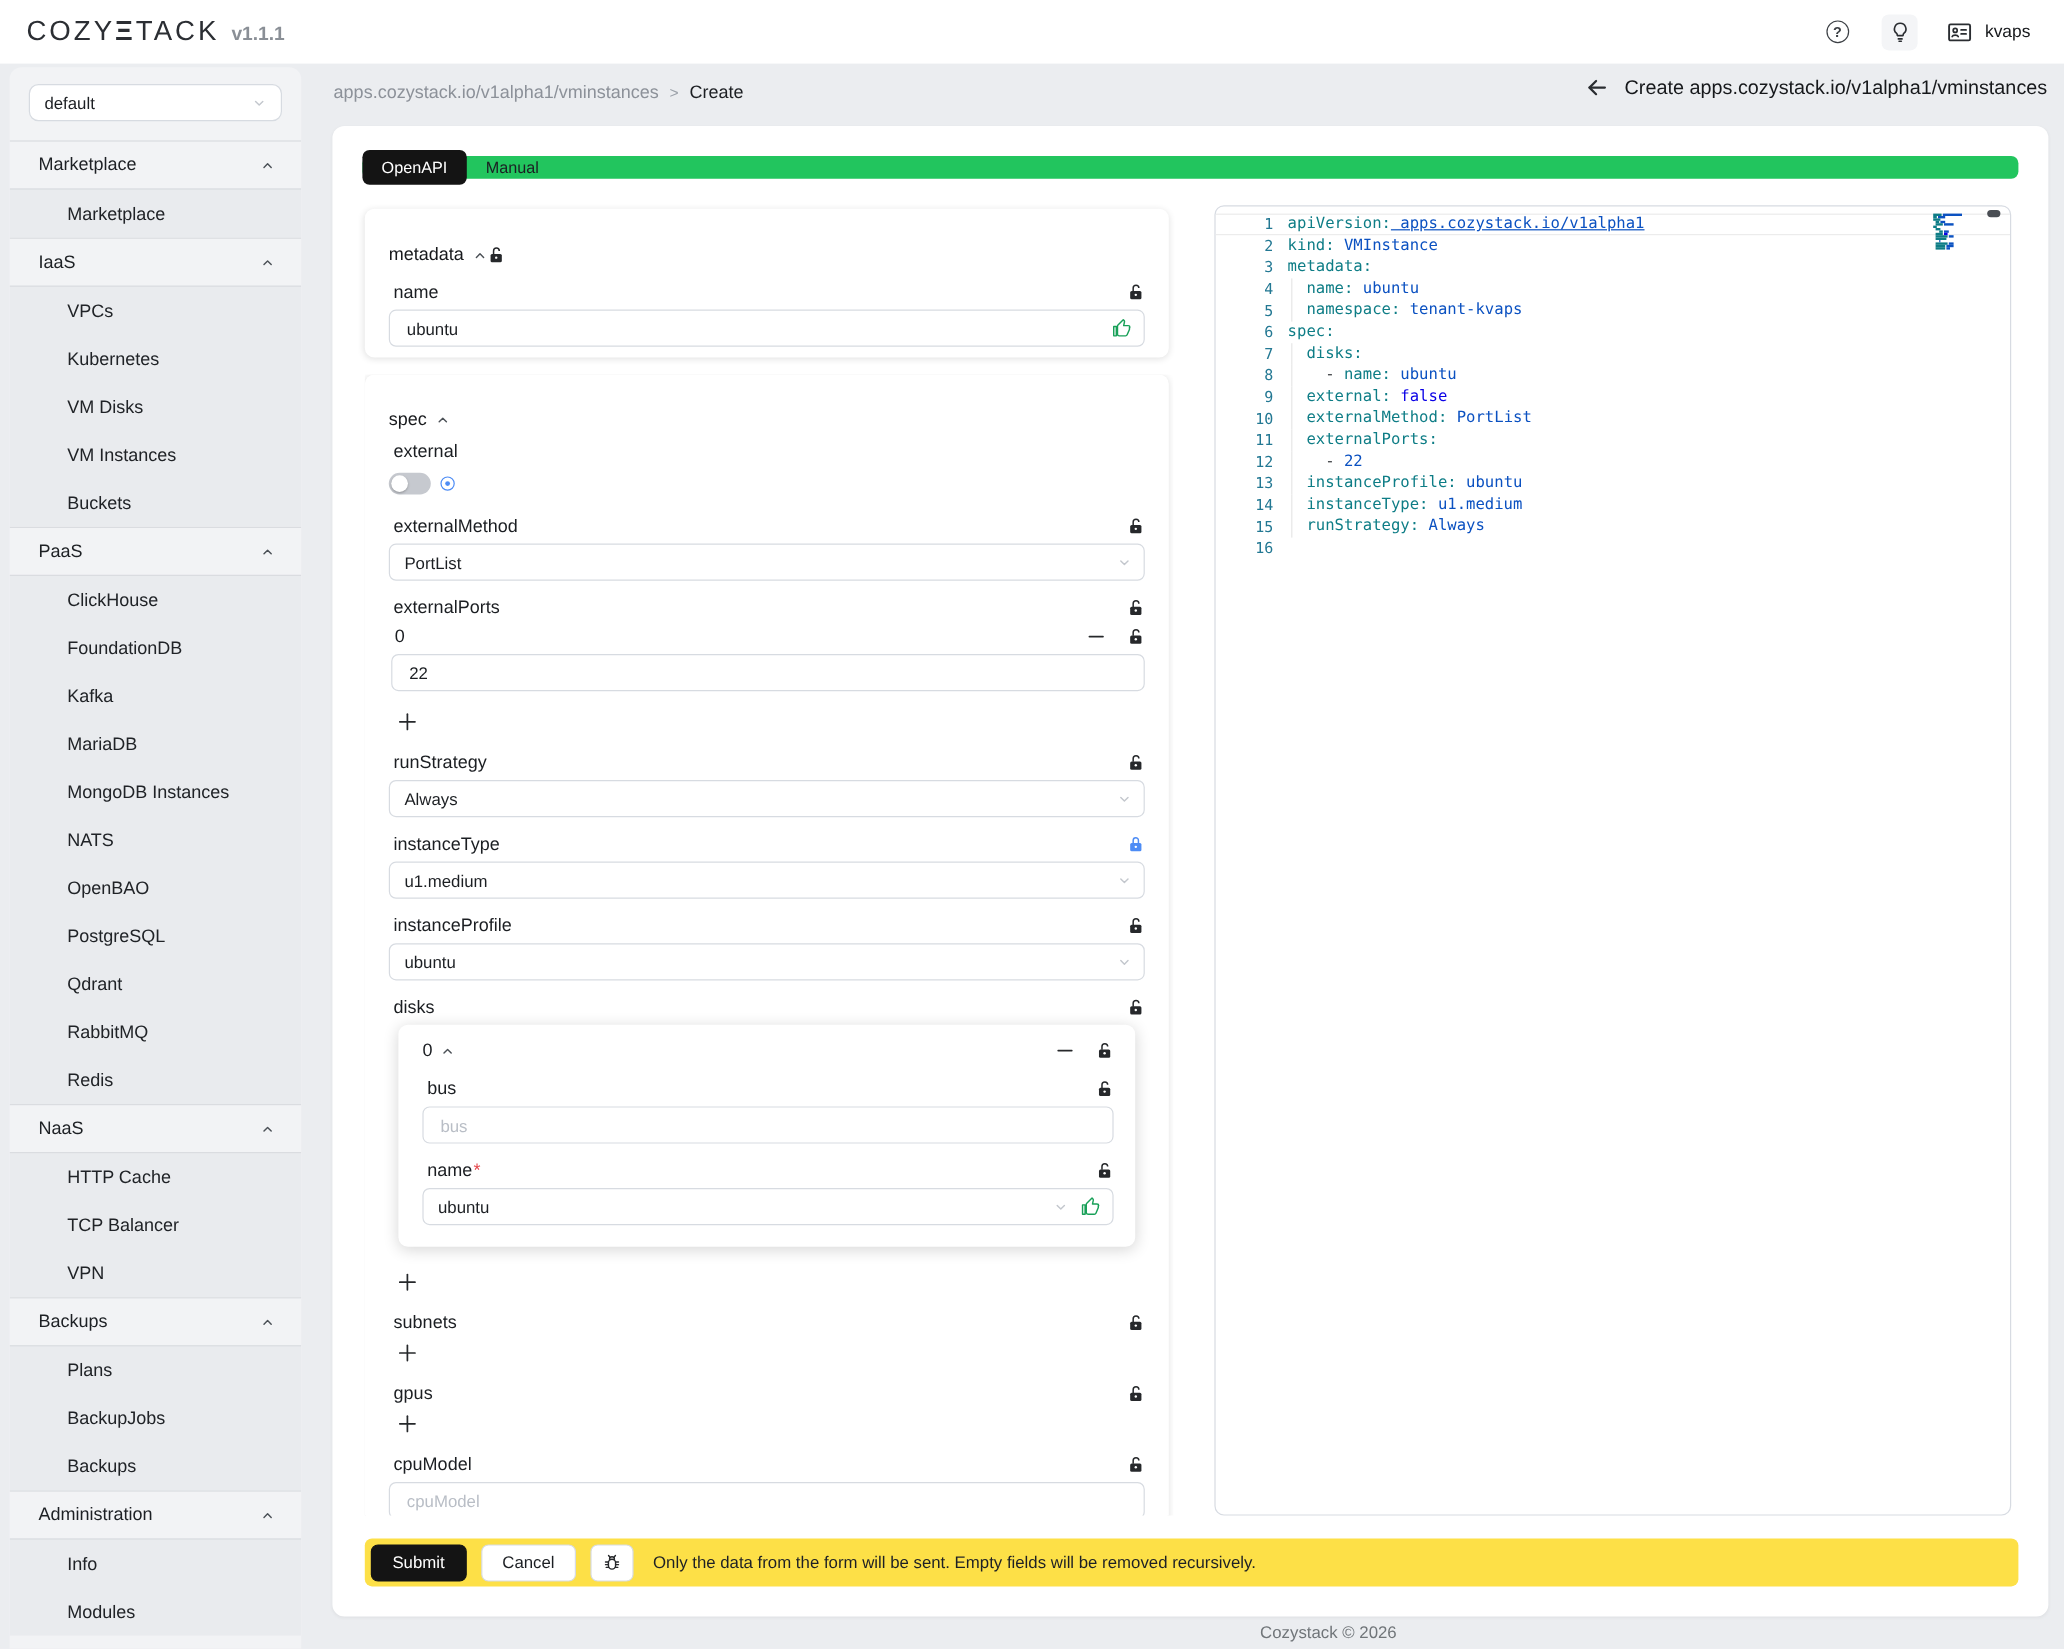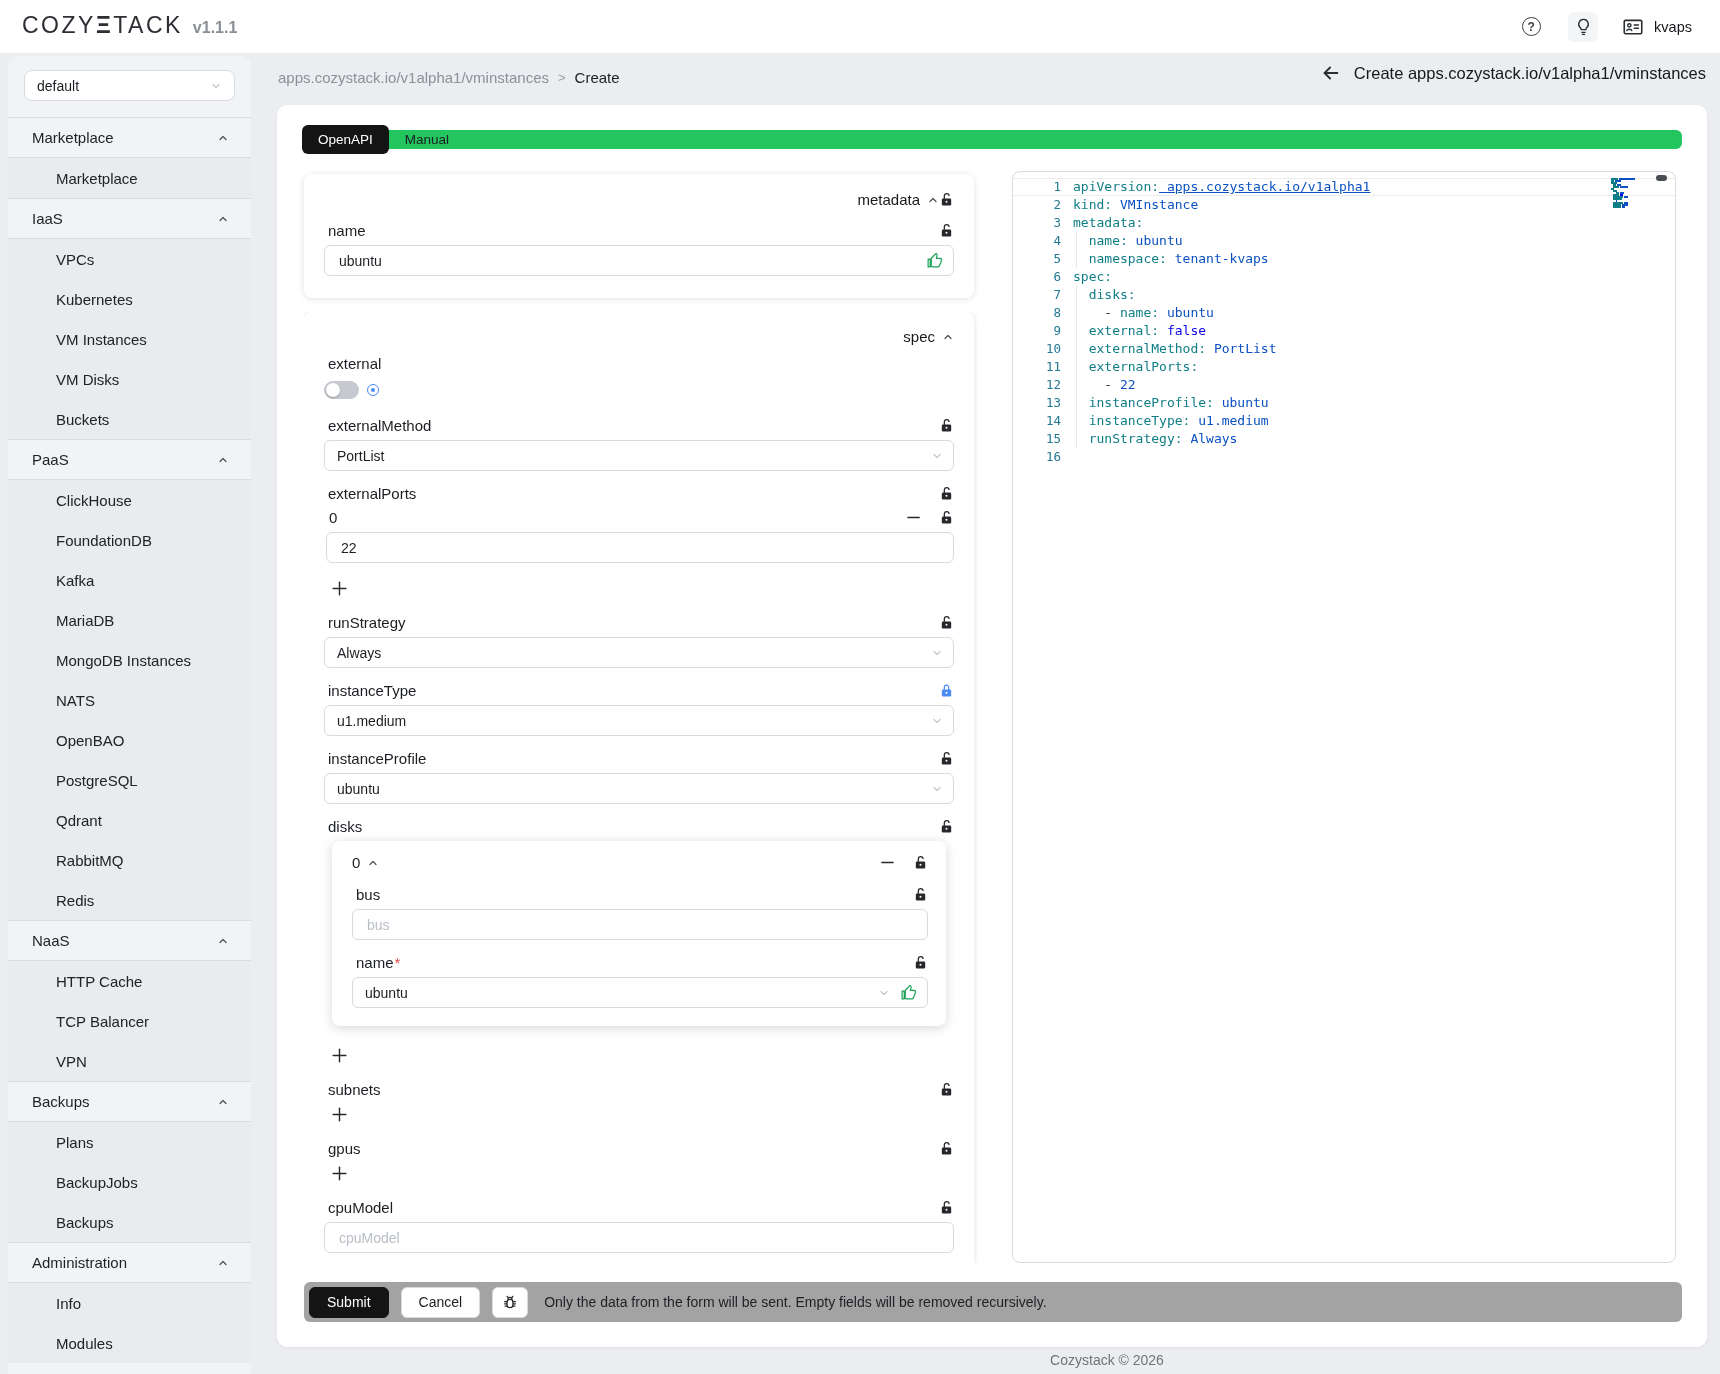--- a/index.html
+++ b/index.html
@@ -47,21 +47,21 @@
   .tabbar { position:absolute; left:25px; top:25px; width:1380px; height:19px; background:#22c55e;
             border-radius:6px; display:flex; align-items:center; }
   .tab { height:29px; display:flex; align-items:center; padding:0 16px; font-size:13.5px; border-radius:6px; cursor:pointer; color:#1c1f23; }
   .tab.active { background:#141414; color:#fff; }
 
   
   .card { background:#fff; border-radius:8px; box-shadow:0 1px 6px rgba(0,0,0,.12); }
   .meta-card { position:absolute; left:27px; top:69px; width:670px; height:124px; padding:17px 20px; }
   .spec-clip { position:absolute; left:27px; top:207px; width:674px; height:951px; overflow:hidden; }
   .spec-card { width:670px; padding:16px 20px 30px 20px; min-height:980px; }
-  .sec-title-row { display:flex; align-items:center; justify-content:flex-end; }
+  .sec-title-row { display:flex; align-items:center; justify-content:flex-start;margin-top:13px; }
   .sec-title { font-size:15px; font-weight:500; color:#17191c; display:flex; align-items:center; gap:7px; }
   .fld { margin-top:13px; }
   .fld-head { display:flex; align-items:center; justify-content:space-between; height:18px; }
   .fld-label { font-size:15px; color:#1b1e22; padding-left:4px; display:flex; align-items:center; }
   .req { color:#e5484d; margin-left:1px; }
   .tinput { margin-top:6px; height:31px; border:1px solid #d7dbe1; border-radius:6px; display:flex;
             align-items:center; padding:0 10px 0 2px; }
   .tinput input { border:none; outline:none; flex:1; height:100%; font-size:14px; color:#1c1f23;
                   font-family:"Liberation Sans",sans-serif; padding:0 0 0 12px; background:transparent; }
   .tinput input::placeholder { color:#b9bec6; }
@@ -97,21 +97,21 @@
   .tok-v { color:#0b51c1; }
   .tok-lv { color:#0b51c1; text-decoration:underline; }
   .tok-b { color:#0a00e6; }
   .tok-p { color:#3a3d41; }
   .minimap { position:absolute; right:20px; top:6px; width:44px; }
   .mm-row { display:flex; height:1.5px; margin-bottom:0.5px; }
   .mm-seg { height:1.5px; }
   .scroll-thumb { position:absolute; right:8px; top:3px; width:11px; height:6px; border-radius:3px; background:#4a4e54; cursor:pointer; }
 
   
-  .actionbar { position:absolute; left:27px; top:1177px; width:1378px; height:40px; background:#a3a3a3;
+  .actionbar { position:absolute; left:27px; top:1177px; width:1378px; height:40px; background:#fde047;
                border-radius:6px; display:flex; align-items:center; gap:12px; padding:0 5px 0 5px; }
   .btn { height:31px; border-radius:6px; font-size:14px; display:flex; align-items:center; padding:0 17px; cursor:pointer; }
   .btn-submit { background:#141414; color:#fff; border:1px solid #141414; }
   .btn-cancel { background:#fff; color:#1c1f23; border:1px solid #d7dbe1; }
   .btn-bug { width:36px; padding:0; justify-content:center; background:#fff; border:1px solid #d7dbe1; }
   .note { font-size:14px; color:#1d2025; margin-left:4px; }
 
   .page-footer { position:absolute; top:1352px; left:1107px; transform:translateX(-50%); font-size:14px; color:#707579; }
 </style>
 </head>
@@ -177,22 +177,22 @@
           <span>IaaS</span>
           <span class="ic">
             <svg width="12" height="12" viewBox="0 0 24 24" fill="none" stroke="#4b5056" stroke-width="2.4" stroke-linecap="round" stroke-linejoin="round">
               <path d="M6 15l6-6 6 6"></path>
             </svg>
           </span>
         </div>
         <div class="nav-items">
           <div class="nav-item">VPCs</div>
           <div class="nav-item">Kubernetes</div>
+          <div class="nav-item">VM Disks</div>
           <div class="nav-item">VM Instances</div>
-          <div class="nav-item">VM Disks</div>
           <div class="nav-item">Buckets</div>
         </div>
         <div class="nav-header">
           <span>PaaS</span>
           <span class="ic">
             <svg width="12" height="12" viewBox="0 0 24 24" fill="none" stroke="#4b5056" stroke-width="2.4" stroke-linecap="round" stroke-linejoin="round">
               <path d="M6 15l6-6 6 6"></path>
             </svg>
           </span>
         </div>

